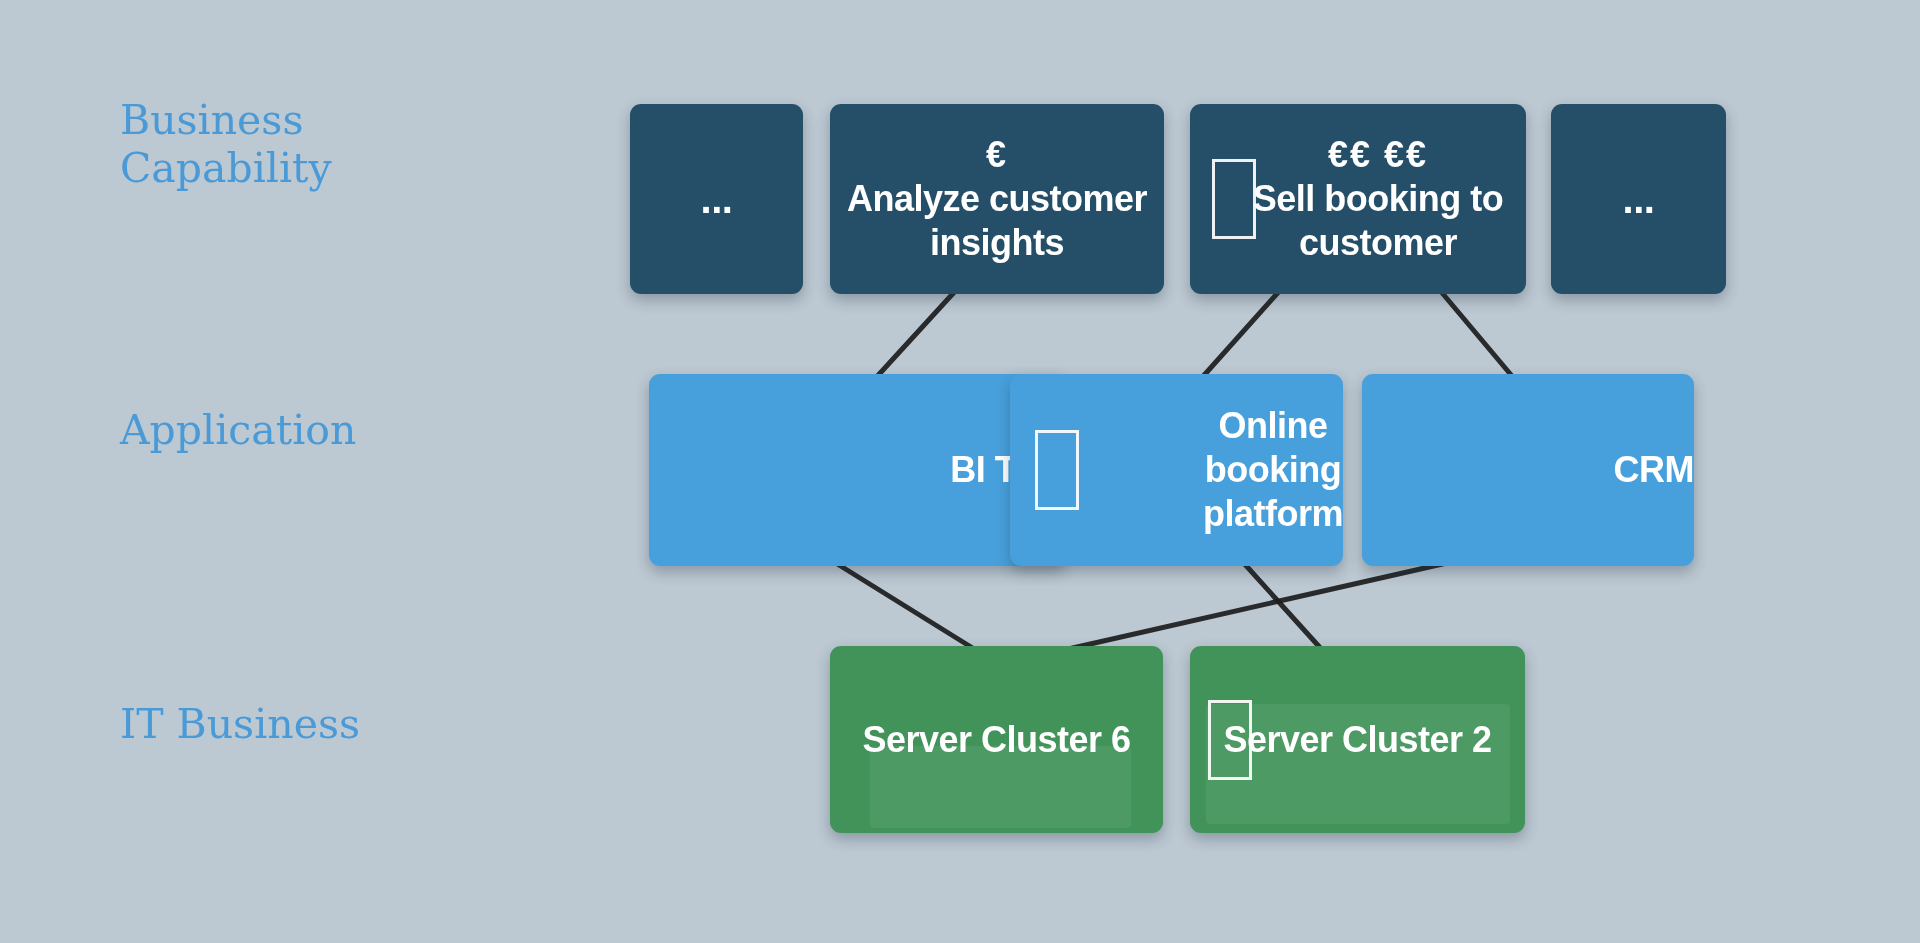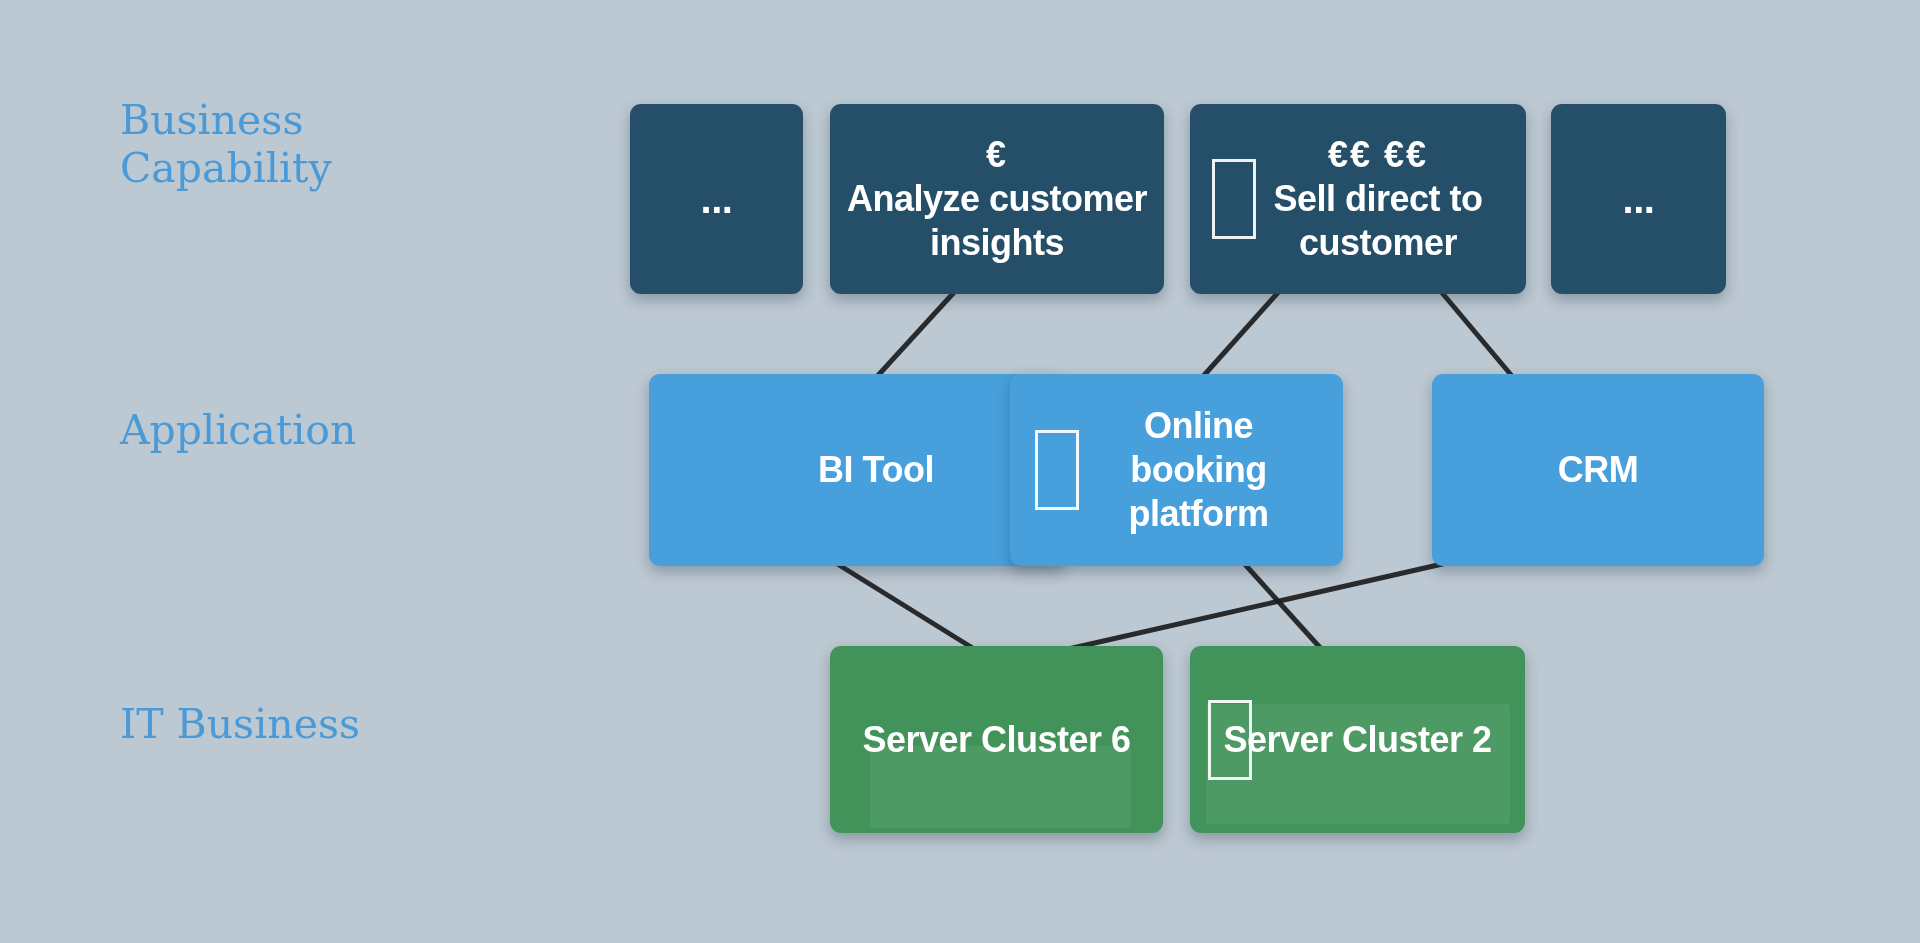--- a/index.html
+++ b/index.html
@@ -20,30 +20,30 @@
   #lbl-application{top:406px;}
   #lbl-itcomponent{top:700px;}
 
   .node{position:absolute;z-index:3;border-radius:11px;display:flex;flex-direction:column;
     align-items:center;justify-content:center;text-align:center;color:var(--node-text);
     font-weight:700;font-size:36px;line-height:1.22;letter-spacing:-0.5px;
     box-shadow:0 6px 14px rgba(25,45,60,0.30);}
   .node .label{white-space:pre-line;position:relative;z-index:2;}
   .node .euro{white-space:pre-line;position:relative;z-index:2;letter-spacing:2px;}
   .cap{background:var(--capability-fill);top:104px;height:190px;}
-  .app{background:var(--application-fill);top:374px;height:192px;}
+  .app{background:var(--application-fill);top:374px;height:192px;align-items:flex-end;}
   .it{background:var(--component-fill);top:646px;height:187px;}
 
   #n-cap-more-left{left:630px;width:173px;font-size:40px;}
   #n-cap-analyze{left:830px;width:334px;}
   #n-cap-sell{left:1190px;width:336px;padding-left:40px;box-sizing:border-box;}
   #n-cap-more-right{left:1551px;width:175px;font-size:40px;}
   #n-app-bi{left:649px;width:380px;padding-left:37px;}
   #n-app-booking{left:1010px;width:333px;padding-left:44px;box-sizing:border-box;}
-  #n-app-crm{left:1432px;width:332px;}
+  #n-app-crm{left:1362px;width:332px;}
   #n-it-sc1{left:830px;width:333px;}
   #n-it-sc2{left:1190px;width:335px;box-sizing:border-box;}
 
   .tofu{position:absolute;top:50%;transform:translateY(-50%);width:38px;height:74px;
     border:3px solid rgba(255,255,255,0.92);z-index:2;}
   #n-cap-sell .tofu{left:22px;}
   #n-app-booking .tofu{left:25px;}
   #n-it-sc2 .tofu{left:18px;}
 
   .band{position:absolute;background:var(--component-band);border-radius:4px;z-index:1;}
@@ -75,21 +75,21 @@
 
   <div class="node cap" id="n-cap-analyze">
     <div class="euro">€</div>
     <div class="label">Analyze customer
 insights</div>
   </div>
 
   <div class="node cap" id="n-cap-sell">
     <span class="tofu"></span>
     <div class="euro">€€ €€</div>
-    <div class="label">Sell direct to
+    <div class="label">Sell booking to
 customer</div>
   </div>
 
   <div class="node cap" id="n-cap-more-right">
     <div class="label">...</div>
   </div>
 
   <div class="node app" id="n-app-bi">
     <div class="label">BI Tool</div>
   </div>

